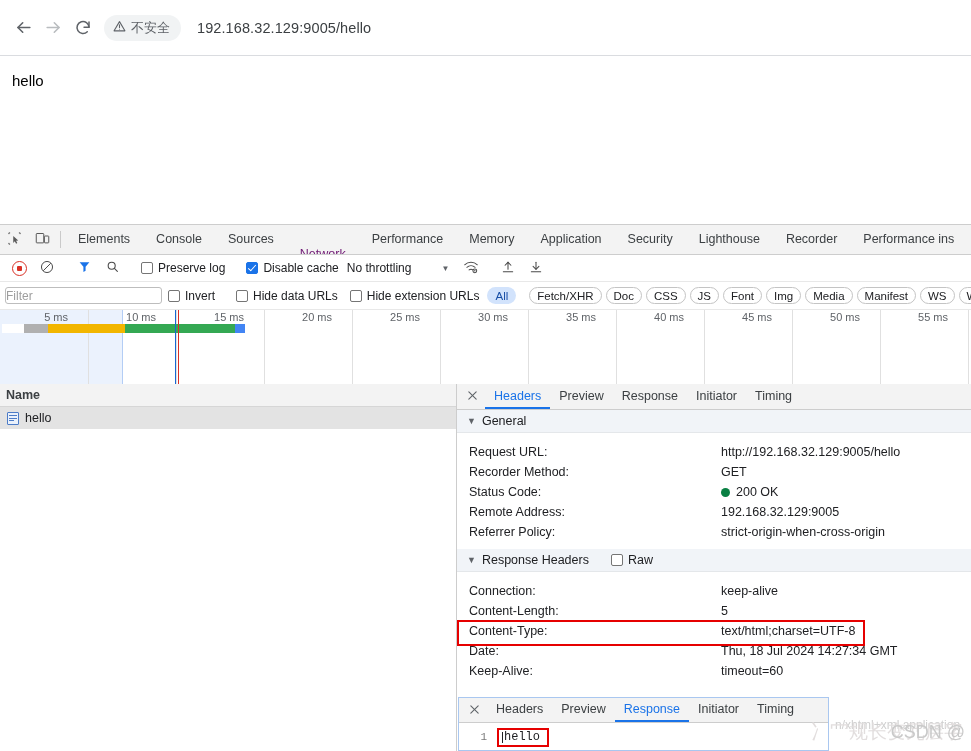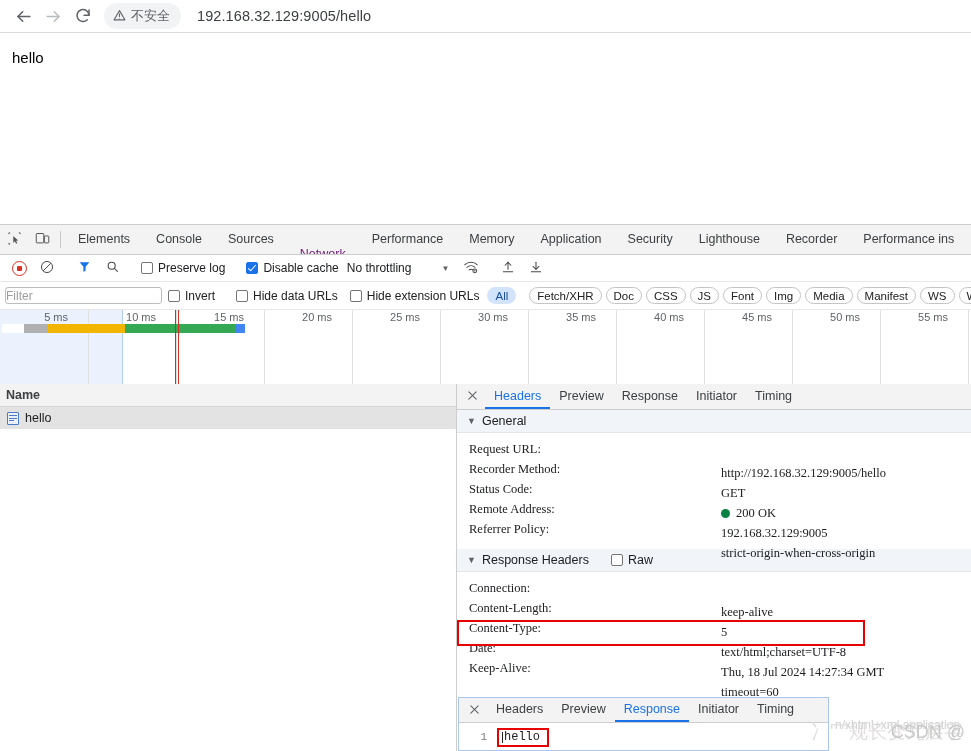--- a/index.html
+++ b/index.html
@@ -12,21 +12,21 @@
     height: 751px;
     font-family: "Liberation Sans", sans-serif;
     font-size: 12px;
     color: #202124;
     overflow: hidden;
     position: relative;
   }
 
   
   #browser-toolbar {
-    height: 33px;
+    height: 56px;
     display: flex;
     align-items: center;
     background: #ffffff;
     border-bottom: 1px solid #dadce0;
     padding: 0 8px;
     box-sizing: border-box;
   }
   .nav-btn {
     width: 30px; height: 30px;
     display: flex; align-items: center; justify-content: center;
@@ -350,25 +350,24 @@
     border-bottom: 1px solid #e4e7ea;
     font-size: 12.5px;
     color: #202124;
   }
   .section-head .tri { font-size: 9px; color: #5f6368; margin-right: -16px; }
   .raw-label { display: inline-flex; align-items: center; gap: 5px; font-size: 12.5px; }
 
   .hdr-row {
     display: flex;
     height: 20px;
-    align-items: center;
+    align-items: flex-end;
     font-size: 12.5px;
     color: #202124;
     padding-left: 12px;
-    font-family: Liberation Serif, serif;
   }
   .hdr-key { width: 252px; flex: none; }
   .hdr-val { display: flex; align-items: center; gap: 6px; margin-top: 48px; }
   .status-dot {
     width: 9px; height: 9px; border-radius: 50%;
     background: #0a8043; display: inline-block; flex: none;
   }
 
   
   .annot-box {

